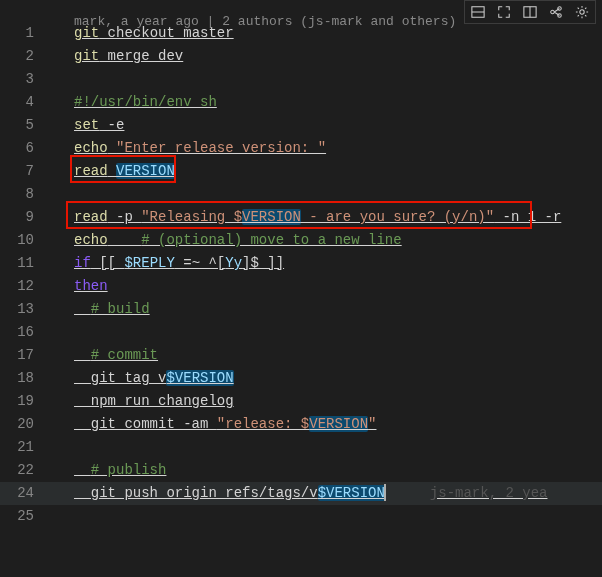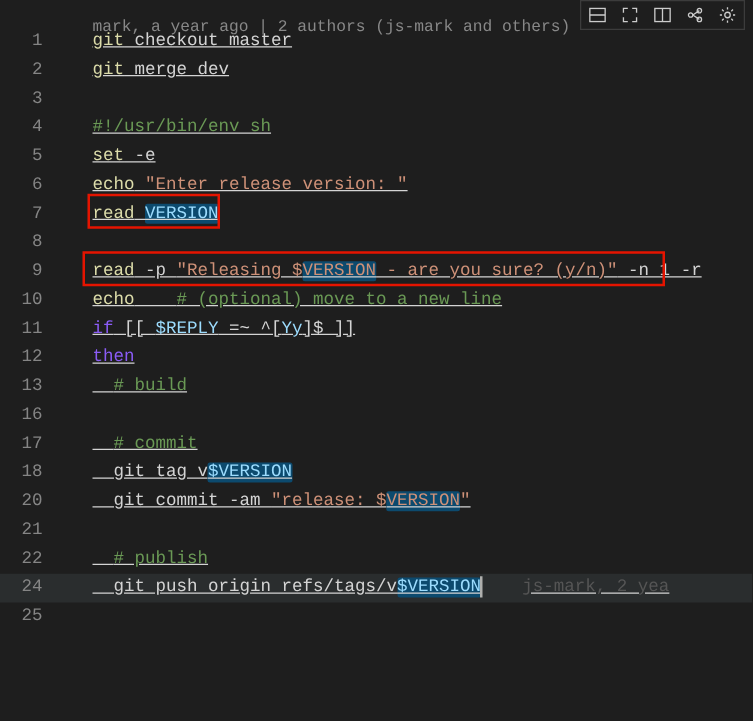--- a/index.html
+++ b/index.html
@@ -91,20 +91,21 @@
     width: 2px;
     height: 17px;
     background: #aeafad;
     vertical-align: text-bottom;
     margin-left: -1px;
   }
   .inline-blame {
     color: #555;
     font-style: normal;
     padding-left: 32px;
+    margin-left: 12px;
   }
   .box-red {
     position: absolute;
     border: 2px solid #e51400;
     pointer-events: none;
     z-index: 5;
   }
   #box1 { top: 155px; left: 70px; width: 106px; height: 28px; }
   #box2 { top: 201px; left: 66px; width: 466px; height: 28px; }
 </style>
@@ -157,20 +158,21 @@
   <div class="line"><span class="gutter">7</span><span class="code"><span class="tok-fn">read</span><span> </span><span class="tok-var hl">VERSION</span></span></div>
   <div class="line"><span class="gutter">8</span><span class="code"></span></div>
   <div class="line"><span class="gutter">9</span><span class="code"><span class="tok-fn">read</span><span class="tok-plain"> -p </span><span class="tok-str">"Releasing $</span><span class="tok-str hl">VERSION</span><span class="tok-str"> - are you sure? (y/n)"</span><span class="tok-plain"> -n 1 -r</span></span></div>
   <div class="line"><span class="gutter">10</span><span class="code"><span class="tok-fn">echo</span><span>    </span><span class="tok-cmt"># (optional) move to a new line</span></span></div>
   <div class="line"><span class="gutter">11</span><span class="code"><span class="tok-kw">if</span><span class="tok-plain"> [[ </span><span class="tok-var">$REPLY</span><span class="tok-plain"> =~ ^[</span><span class="tok-var">Yy</span><span class="tok-plain">]$ ]]</span></span></div>
   <div class="line"><span class="gutter">12</span><span class="code"><span class="tok-kw">then</span></span></div>
   <div class="line"><span class="gutter">13</span><span class="code"><span>  </span><span class="tok-cmt"># build</span></span></div>
   <div class="line"><span class="gutter">16</span><span class="code"></span></div>
   <div class="line"><span class="gutter">17</span><span class="code"><span>  </span><span class="tok-cmt"># commit</span></span></div>
   <div class="line"><span class="gutter">18</span><span class="code"><span class="tok-plain">  git tag v</span><span class="tok-var hl">$VERSION</span></span></div>
+  <div class="line"><span class="gutter">19</span><span class="code"><span class="tok-plain">  npm run changelog</span></span></div>
   <div class="line"><span class="gutter">20</span><span class="code"><span class="tok-plain">  git commit -am </span><span class="tok-str">"release: $</span><span class="tok-str hl">VERSION</span><span class="tok-str">"</span></span></div>
   <div class="line"><span class="gutter">21</span><span class="code"></span></div>
   <div class="line"><span class="gutter">22</span><span class="code"><span>  </span><span class="tok-cmt"># publish</span></span></div>
   <div class="line"><div class="current-line-bg"></div><span class="gutter">24</span><span class="code"><span class="tok-plain">  git push origin refs/tags/v</span><span class="tok-var hl">$VERSION</span><span class="cursor"></span><span class="inline-blame">js-mark, 2 yea</span></span></div>
   <div class="line"><span class="gutter">25</span><span class="code"></span></div>
 </div>
 
 <div id="box1" class="box-red"></div>
 <div id="box2" class="box-red"></div>
 

